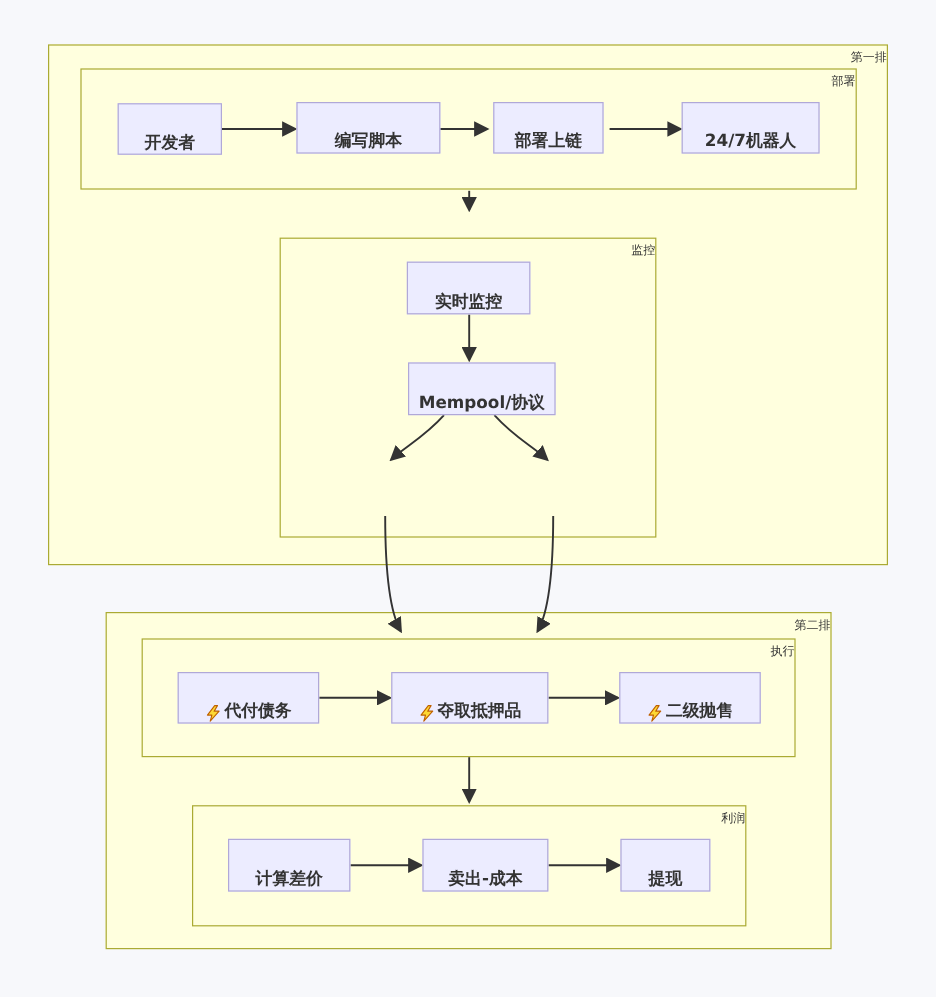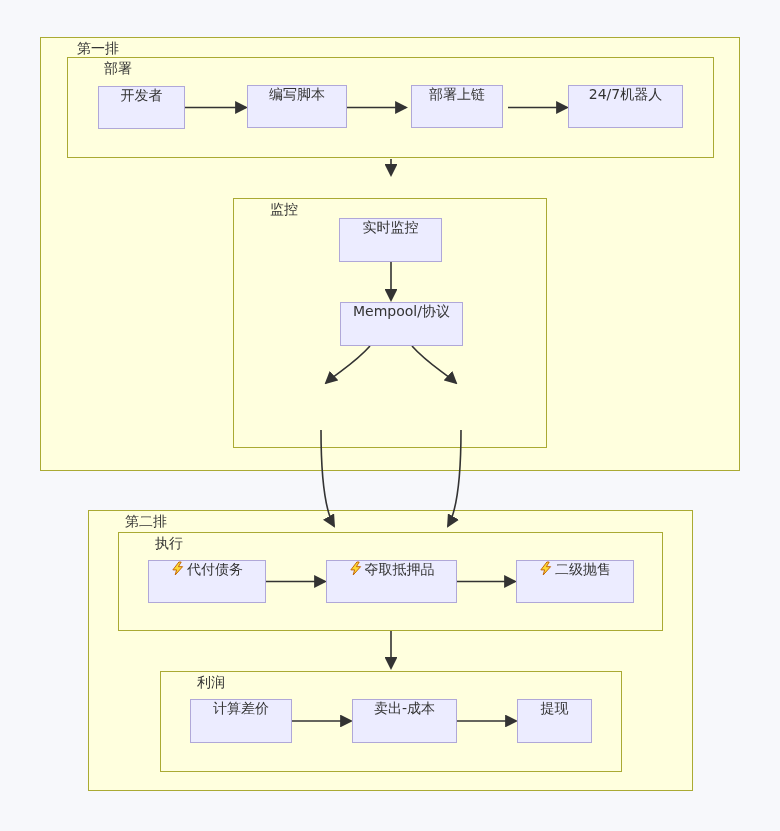--- a/index.html
+++ b/index.html
@@ -16,39 +16,39 @@
   }
   .cluster{
     position:absolute;
     background:var(--cluster-fill,#ffffde);
     border:1px solid var(--cluster-border,#aaaa33);
     box-sizing:border-box;
   }
   .cluster-label{
     position:absolute;
     top:2px;left:0;width:100%;
-    text-align:left;
-    font-size:14px;
+    text-align:right;
+    font-size:10px;
     line-height:17px;
     color:var(--text-color,#333333);
     white-space:nowrap;
-    margin-left:36px;
   }
   .node{
     position:absolute;
     background:var(--node-fill,#ececff);
     border:1px solid var(--node-border,#b0a8d8);
     box-sizing:border-box;
     display:flex;
-    align-items:flex-start;
+    align-items:flex-end;
     justify-content:center;
     gap:3px;
     font-size:14px;
     color:var(--text-color,#333333);
     white-space:nowrap;
+    font-weight:bold;
   }
   svg.edges{
     position:absolute;
     left:0;top:0;
     width:780px;height:831px;
     color:var(--edge-color,#333333);
     pointer-events:none;
   }
   svg.edges path.edge{
     fill:none;
@@ -118,21 +118,21 @@
 
     <path class="edge" d="M391,631 L391,668" marker-end="url(#arrowhead)"></path>
 
     <path class="edge" d="M292,721 L351,721" marker-end="url(#arrowhead)"></path>
     <path class="edge" d="M457,721 L516,721" marker-end="url(#arrowhead)"></path>
   </svg>
 
   <div class="node" style="left:98px;top:86px;width:87px;height:43px">
     <span>开发者</span>
   </div>
-  <div class="node" style="left:247px;top:85px;width:100px;height:43px">
+  <div class="node" style="left:247px;top:85px;width:120px;height:43px">
     <span>编写脚本</span>
   </div>
   <div class="node" style="left:411px;top:85px;width:92px;height:43px">
     <span>部署上链</span>
   </div>
   <div class="node" style="left:568px;top:85px;width:115px;height:43px">
     <span>24/7机器人</span>
   </div>
 
   <div class="node" style="left:339px;top:218px;width:103px;height:44px">

